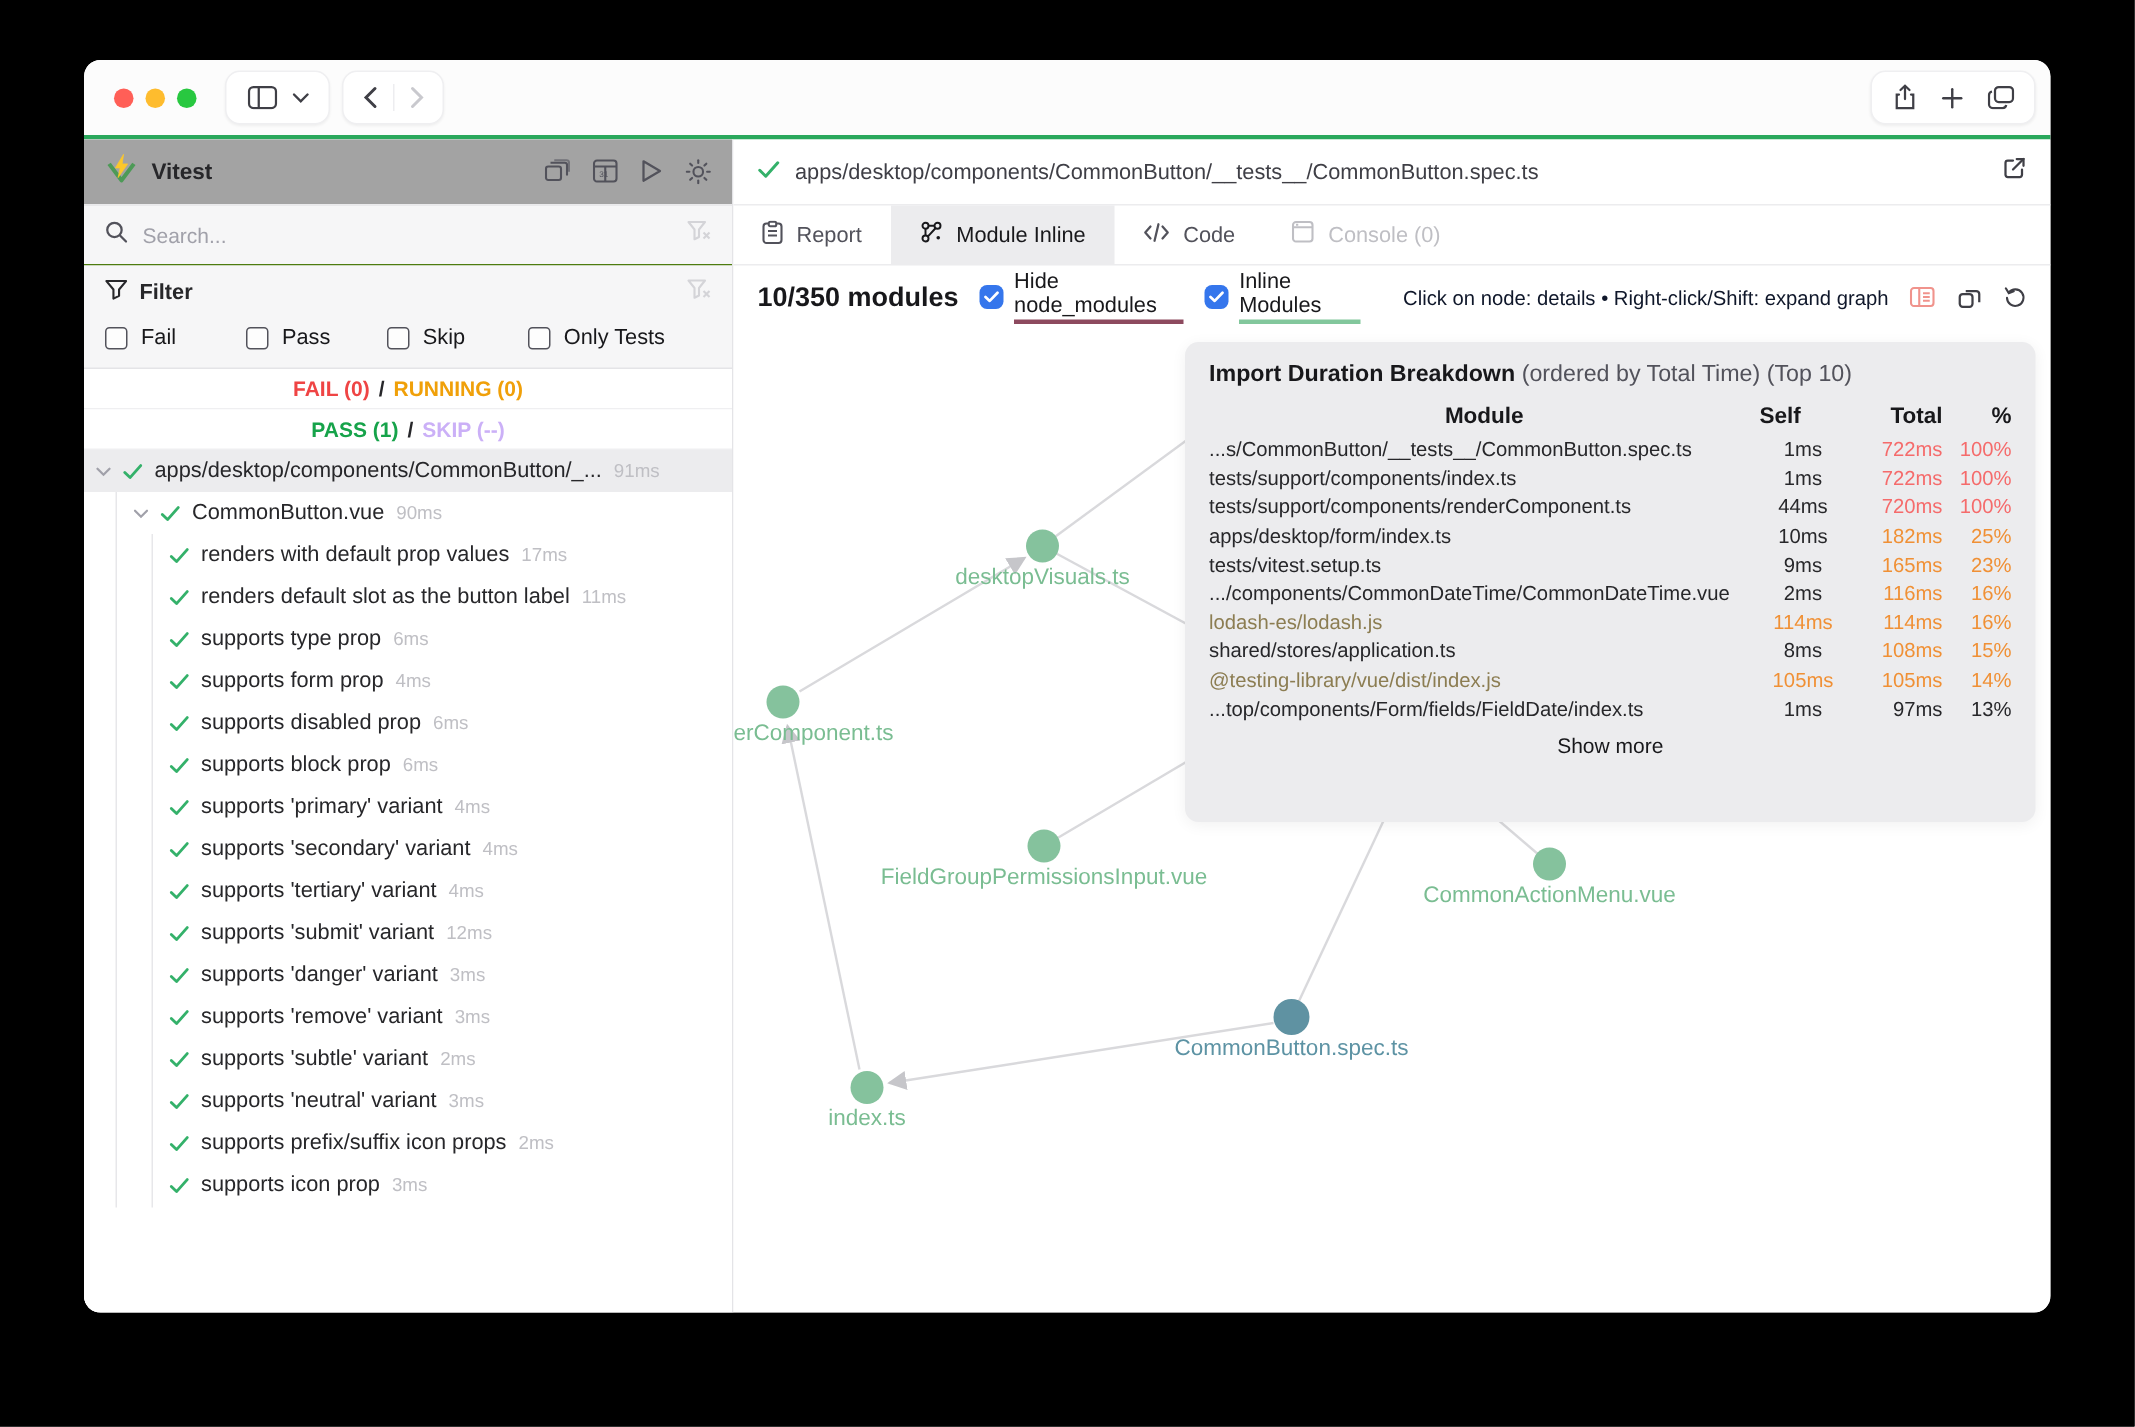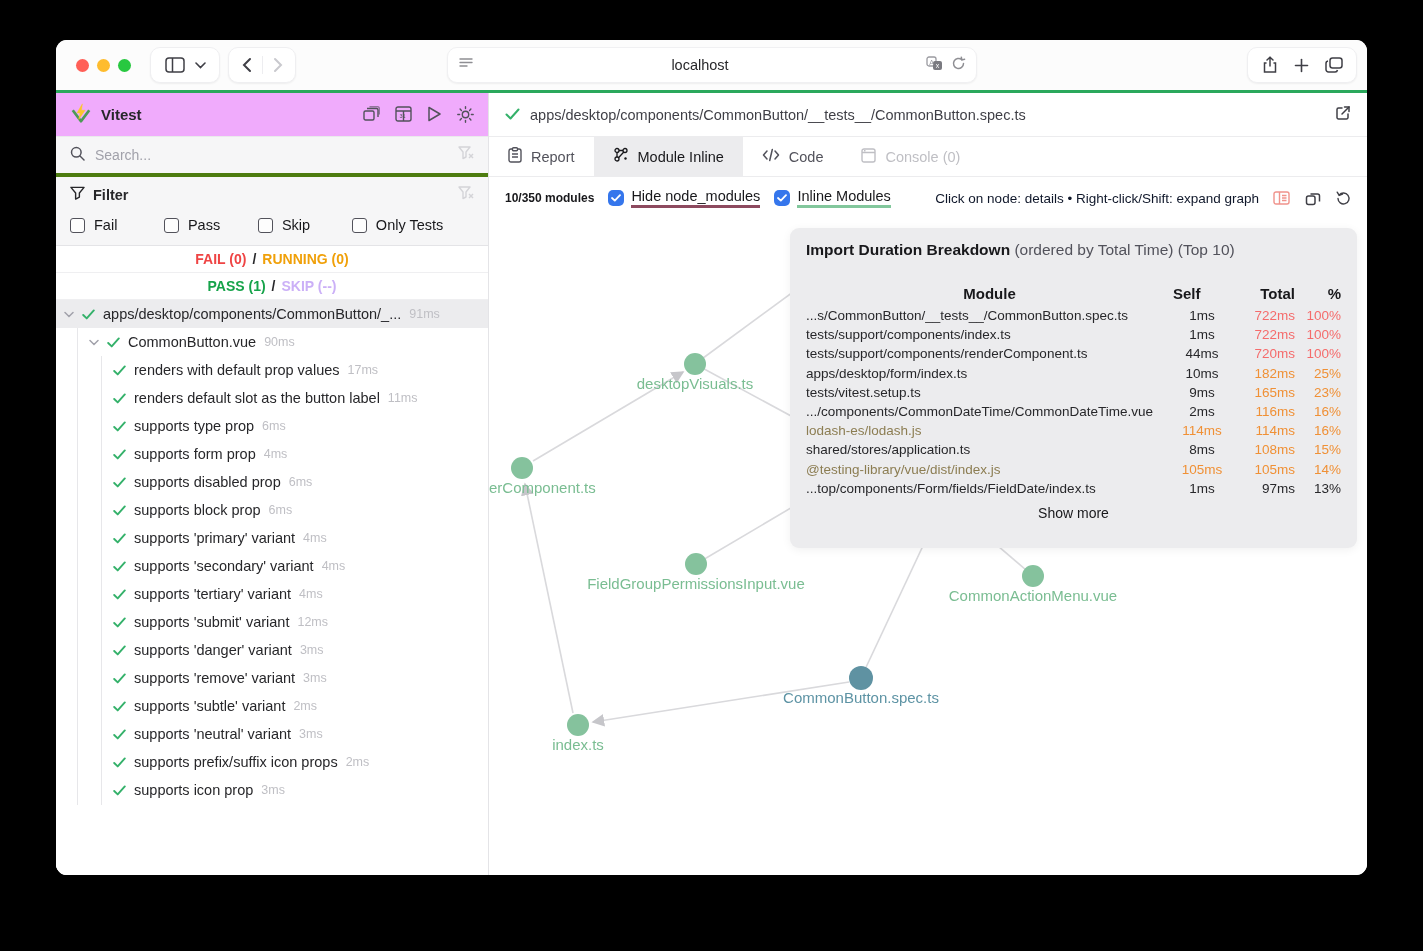--- a/index.html
+++ b/index.html
@@ -27,26 +27,26 @@
   .addr-text { flex:1; text-align:center; color:#27272a; font-size:14.5px; }
   .pill-right { left:1191px; width:110px; gap:16px; }
   .navdiv { width:1px; height:18px; background:#ededf0; }
 
   .greenbar { height:3px; background:#2aa85c; flex:none; }
 
   .winbody { flex:1; display:flex; min-height:0; }
 
   
   .sidebar { width:433px; flex:none; border-right:1px solid #e4e4e7; display:flex; flex-direction:column; background:#fff; }
-  .sb-header { height:44px; flex:none; background:#f0abfc; border-bottom:1px solid #eaeaec;
+  .sb-header { height:44px; flex:none; background:#a3a3a3; border-bottom:1px solid #eaeaec;
                display:flex; align-items:center; padding:0 14px; gap:9px; }
   .sb-title { font-size:15px; font-weight:700; color:#27272a; flex:1; }
   .sb-icons { display:flex; gap:15px; color:#52525b; }
   .sb-icons span { display:flex; }
-  .sb-search { height:40px; flex:none; background:#f6f6f7; border-bottom:4px solid #4d7c0f;
+  .sb-search { height:40px; flex:none; background:#f6f6f7; border-bottom:1px solid #4d7c0f;
                display:flex; align-items:center; padding:0 14px; gap:10px; }
   .sb-search input { flex:1; border:0; outline:0; background:transparent; font-size:14px; color:#3f3f46;
                      font-family:inherit; }
   .sb-search input::placeholder { color:#a1a1aa; }
   .filter-block { background:#f6f6f7; border-bottom:1px solid #e4e4e7; flex:none; }
   .filter-title { height:32px; display:flex; align-items:center; gap:8px; padding:4px 14px 0; color:#27272a; }
   .filter-title .ft-label { font-size:14.5px; font-weight:700; flex:1; }
   .filter-opts { height:36px; display:flex; align-items:center; padding:0 14px 4px; }
   .f-opt { display:flex; align-items:center; gap:9px; flex:1; }
   .f-opt:last-child { flex:1.3; }
@@ -73,41 +73,41 @@
   
   .mainpanel { flex:1; display:flex; flex-direction:column; min-width:0; background:#fff; }
   .crumb { height:44px; flex:none; display:flex; align-items:center; gap:10px; padding:0 16px;
            border-bottom:1px solid #ececee; }
   .crumb-path { font-size:14.5px; color:#3f3f46; flex:1; white-space:nowrap; overflow:hidden; }
   .tabs { height:40px; flex:none; display:flex; align-items:stretch; border-bottom:1px solid #ececee; }
   .tab { display:flex; align-items:center; gap:9px; padding:0 19px; font-size:14.5px; color:#52525b; cursor:default; }
   .tab.active { background:#ececee; color:#18181b; }
   .tab.disabled { color:#bfbfc4; }
   .graph-toolbar { height:42px; flex:none; display:flex; align-items:center; padding:0 16px; gap:14px; }
-  .gt-count { font-size:12px; font-weight:700; color:#18181b; white-space:nowrap; }
+  .gt-count { font-size:18px; font-weight:700; color:#18181b; white-space:nowrap; }
   .gt-cb { display:flex; align-items:center; gap:7px; }
   .bluebox { width:16px; height:16px; border-radius:5px; background:#3576ec; display:flex; align-items:center;
              justify-content:center; flex:none; }
   .gt-cb .u-label { font-size:14.5px; color:#18181b; padding-bottom:1px; }
   .u-maroon { border-bottom:3px solid #8d4a5f; }
   .u-green { border-bottom:3px solid #82c79c; }
   .gt-spacer { flex:1; }
   .gt-hint { font-size:13.5px; color:#0f172a; white-space:nowrap; }
   .gt-icons { display:flex; gap:15px; align-items:center; }
   .gt-icons span { display:flex; }
 
   .graph-area { flex:1; position:relative; overflow:hidden; }
   .graph-svg { position:absolute; left:0; top:0; }
   .graph-svg text { font-family:"Liberation Sans","DejaVu Sans",sans-serif; font-size:15px; }
   .nlabel-green { fill:#7abd92; } .nlabel-teal { fill:#5d93a4; }
 
   
   .breakdown { position:absolute; left:301px; top:9px; width:567px; height:320px; background:#ececee;
                border-radius:9px; padding:13px 16px 10px; box-shadow:0 2px 10px rgba(0,0,0,.06); }
-  .bd-title { font-size:15.5px; color:#52525b; margin-bottom:24px; }
+  .bd-title { font-size:15.5px; color:#52525b; margin-bottom:8px; }
   .bd-title b { color:#18181b; font-weight:700; }
   table.bd { width:100%; border-collapse:collapse; }
   table.bd th { font-size:15px; font-weight:700; color:#18181b; padding:2px 0 4px; }
   table.bd th.h-mod { text-align:center; }
   table.bd th.h-self { text-align:left; width:58px; }
   table.bd th.h-total { text-align:right; width:64px; }
   table.bd th.h-pct { text-align:right; width:46px; }
   table.bd td { font-size:13.5px; color:#27272a; padding:2.1px 0; white-space:nowrap; }
   td.c-mod { text-align:left; overflow:hidden; max-width:360px; }
   td.c-self { text-align:center; }
@@ -143,44 +143,20 @@
       <div class="pill pill-nav">
         <span>
           <svg width="10" height="16" viewBox="0 0 10 16" fill="none" stroke="#3f3f46" stroke-width="2" stroke-linecap="round">
               <polyline points="8,2 2,8 8,14"></polyline>
             </svg>
         </span>
         <span class="navdiv"></span>
         <span>
           <svg width="10" height="16" viewBox="0 0 10 16" fill="none" stroke="#c9c9ce" stroke-width="2" stroke-linecap="round">
               <polyline points="2,2 8,8 2,14"></polyline>
-            </svg>
-        </span>
-      </div>
-      <div class="addressbar">
-        <span>
-          <svg width="16" height="14" viewBox="0 0 16 14" fill="none" stroke="#8e8e93" stroke-width="1.4" stroke-linecap="round">
-              <line x1="2" y1="3" x2="14" y2="3"></line>
-              <line x1="2" y1="6.5" x2="14" y2="6.5"></line>
-              <line x1="2" y1="10" x2="9" y2="10"></line>
-            </svg>
-        </span>
-        <span class="addr-text">localhost</span>
-        <span style="margin-right:8px">
-          <svg width="17" height="15" viewBox="0 0 17 15" fill="none">
-              <rect x="1" y="1" width="9" height="9" rx="2" stroke="#9a9aa0" stroke-width="1.3"></rect>
-              <rect x="7" y="5" width="9" height="9" rx="2" fill="#7a7a80"></rect>
-              <text x="11.5" y="12" font-size="7" fill="#fff" text-anchor="middle" font-family="Liberation Sans,sans-serif">x</text>
-              <text x="5.5" y="8.5" font-size="7" fill="#9a9aa0" text-anchor="middle" font-family="Liberation Sans,sans-serif">A</text>
-            </svg>
-        </span>
-        <span>
-          <svg width="15" height="15" viewBox="0 0 15 15" fill="none" stroke="#8e8e93" stroke-width="1.5" stroke-linecap="round">
-              <path d="M12.5 7.5 a5 5 0 1 1 -1.7 -3.75"></path>
-              <polyline points="10.3,1.2 11,3.9 13.6,3.2" fill="none"></polyline>
             </svg>
         </span>
       </div>
       <div class="pill pill-right">
         <span>
           <svg width="16" height="18" viewBox="0 0 16 18" fill="none" stroke="#3f3f46" stroke-width="1.5" stroke-linecap="round">
               <path d="M4 7 H2.5 V16 H13.5 V7 H12"></path>
               <line x1="8" y1="1.5" x2="8" y2="10"></line>
               <polyline points="5,4 8,1.2 11,4"></polyline>
             </svg>

